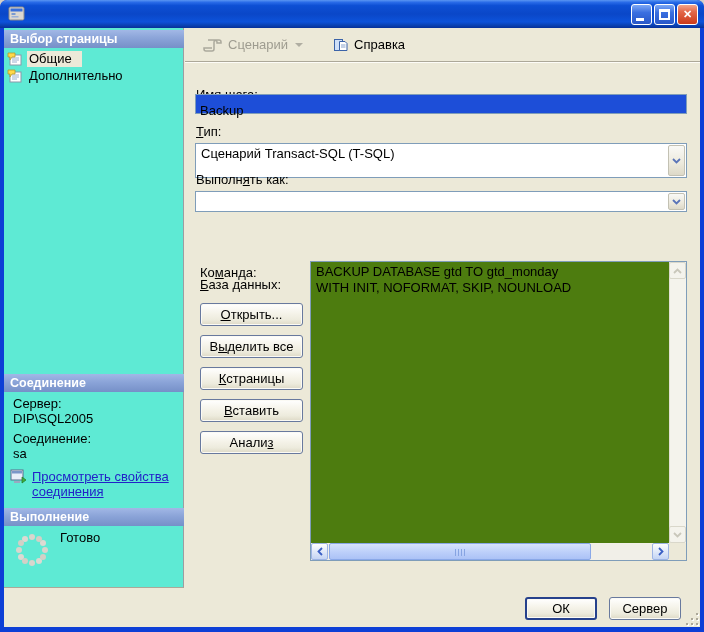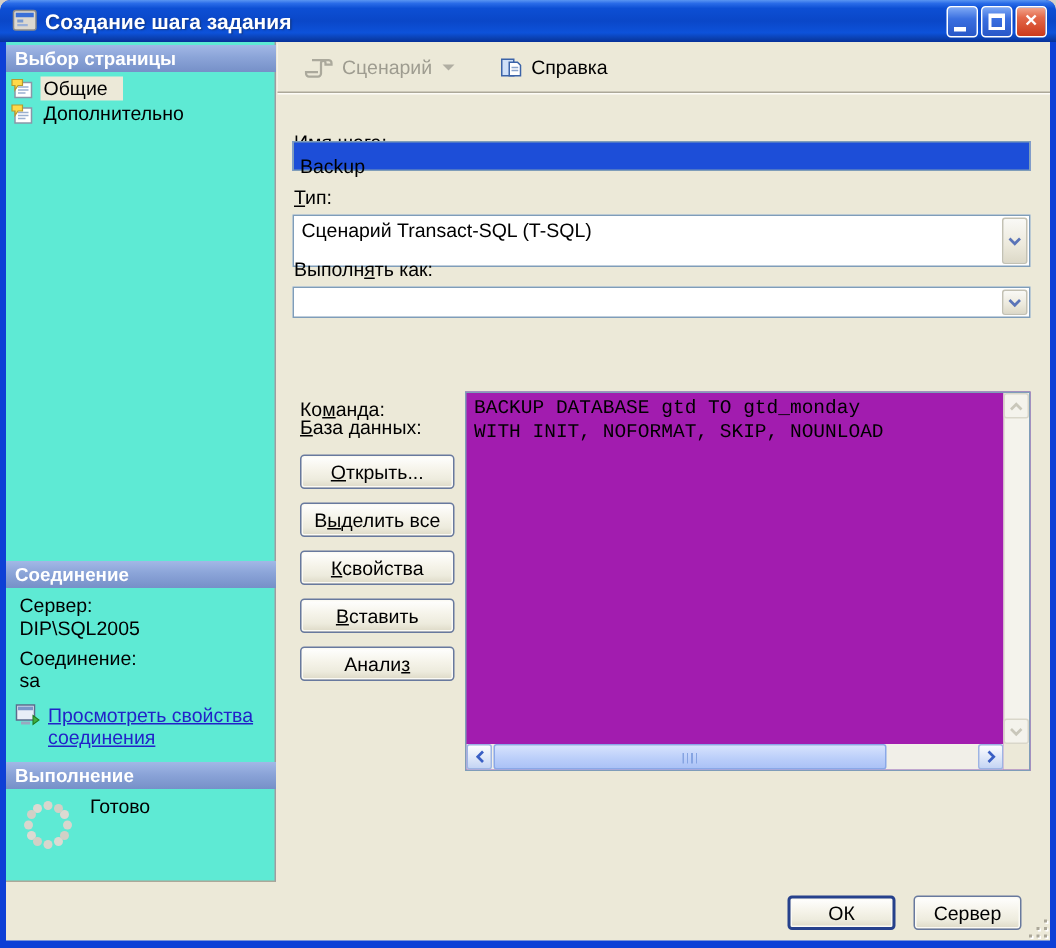--- a/index.html
+++ b/index.html
@@ -43,21 +43,21 @@
   .accel{text-decoration:underline;}
   .tinput{position:absolute;background:#1d4ed8;border:1px solid #7f9db9;padding:8px 4px;line-height:15px;}
   .combo{position:absolute;background:#fff;border:1px solid #7f9db9;}
   .combo .cval{position:absolute;left:5px;top:2px;right:20px;white-space:nowrap;overflow:hidden;}
   .combo .carrow{position:absolute;right:1px;top:1px;bottom:1px;width:17px;border:1px solid #c3c1b3;border-radius:2px;
     background:linear-gradient(180deg,#f9f9f6 0%,#ece9dc 60%,#ddd9c8 100%);display:flex;align-items:center;justify-content:center;cursor:default;}
   .xpbtn{position:absolute;width:103px;height:23px;border:1px solid #68799e;border-radius:3px;font-size:13px;text-align:center;line-height:20px;cursor:default;
     background:linear-gradient(180deg,#ffffff 0%,#f5f3e9 45%,#edebdd 75%,#ddd9c6 100%);box-shadow:inset 0 0 0 1px #fbfaf4;}
   .xpbtn.default{border:2px solid #26418c;line-height:18px;}
   
-  .cmdbox{position:absolute;left:306px;top:233px;width:377px;height:253px;border:1px solid #7f9db9;background:#a21caf;font-family:Liberation Mono, monospace;}
+  .cmdbox{position:absolute;left:306px;top:233px;width:377px;height:300px;border:1px solid #7f9db9;background:#4d7c0f;}
   .cmdtext{position:absolute;left:0;top:0;right:17px;bottom:17px;padding:2px 5px;white-space:pre;overflow:hidden;line-height:16px;}
   .vscroll{position:absolute;right:0;top:0;width:17px;bottom:17px;background:#f4f3ec;border-left:1px solid #e2e0d4;}
   .hscroll{position:absolute;left:0;bottom:0;right:17px;height:17px;background:#f1efe8;}
   .sb-btn{position:absolute;width:17px;height:17px;border:1px solid #9db4e4;border-radius:2px;
     background:linear-gradient(180deg,#fdfdfe 0%,#dbe5f8 60%,#c4d4f4 100%);display:flex;align-items:center;justify-content:center;cursor:default;}
   .sb-btn.disabled{border-color:#d9d7ca;background:#f4f3ec;}
   .hthumb{position:absolute;left:18px;top:0;width:262px;height:17px;border:1px solid #8aa8e8;border-radius:2px;cursor:default;
     background:linear-gradient(180deg,#d7e3fd 0%,#bccffa 55%,#abc2f6 100%);}
   .hthumb .grip{position:absolute;left:50%;top:5px;width:11px;height:7px;margin-left:-5px;
     background:repeating-linear-gradient(90deg,#86a4e2 0 1px,transparent 1px 3px);}
@@ -72,21 +72,20 @@
 
 <div class="window">
 
   <div class="titlebar">
     <svg class="app-icon" viewBox="0 0 17 16">
       <rect x="1" y="1" width="15" height="13" rx="1.5" fill="#dcd8d0" stroke="#8a8a8a"></rect>
       <rect x="2.5" y="2.5" width="12" height="3" fill="#3a6fd8"></rect>
       <rect x="3.5" y="7" width="4" height="2" fill="#7a9ad0"></rect>
       <rect x="3.5" y="10" width="7" height="1.5" fill="#9ab0d8"></rect>
     </svg>
-    <span class="title-text">Создание шага задания</span>
     <div class="tb-btns">
       <div class="tb-btn">
           <span class="min-glyph"></span>
         </div>
       <div class="tb-btn">
           <span class="max-glyph"></span>
         </div>
       <div class="tb-btn close"><span>✕</span></div>
     </div>
   </div>
@@ -212,21 +211,21 @@
             <svg width="6" height="9" viewBox="0 0 6 9">
               <path d="M1 1 L4.5 4.5 L1 8" fill="none" stroke="#3a5fc4" stroke-width="1.8"></path>
             </svg>
           </div>
       </div>
       <div class="corner"></div>
     </div>
 
     <button class="xpbtn" style="left:196px;top:275px;"><span></span><span class="accel">О</span><span>ткрыть...</span></button>
     <button class="xpbtn" style="left:196px;top:307px;"><span>В</span><span class="accel">ы</span><span>делить все</span></button>
-    <button class="xpbtn" style="left:196px;top:339px;"><span></span><span class="accel">К</span><span>свойства</span></button>
+    <button class="xpbtn" style="left:196px;top:339px;"><span></span><span class="accel">К</span><span>страницы</span></button>
     <button class="xpbtn" style="left:196px;top:371px;"><span></span><span class="accel">В</span><span>ставить</span></button>
     <button class="xpbtn" style="left:196px;top:403px;"><span>Анали</span><span class="accel">з</span><span></span></button>
 
     <button class="xpbtn default footbtn" style="left:521px;">ОК</button>
     <button class="xpbtn footbtn" style="left:605px;">Сервер</button>
     <div class="grip-dots">
       <i style="right:0;bottom:0;"></i>
         <i style="right:0;bottom:5px;"></i>
         <i style="right:5px;bottom:0;"></i>
       <i style="right:0;bottom:10px;"></i>

